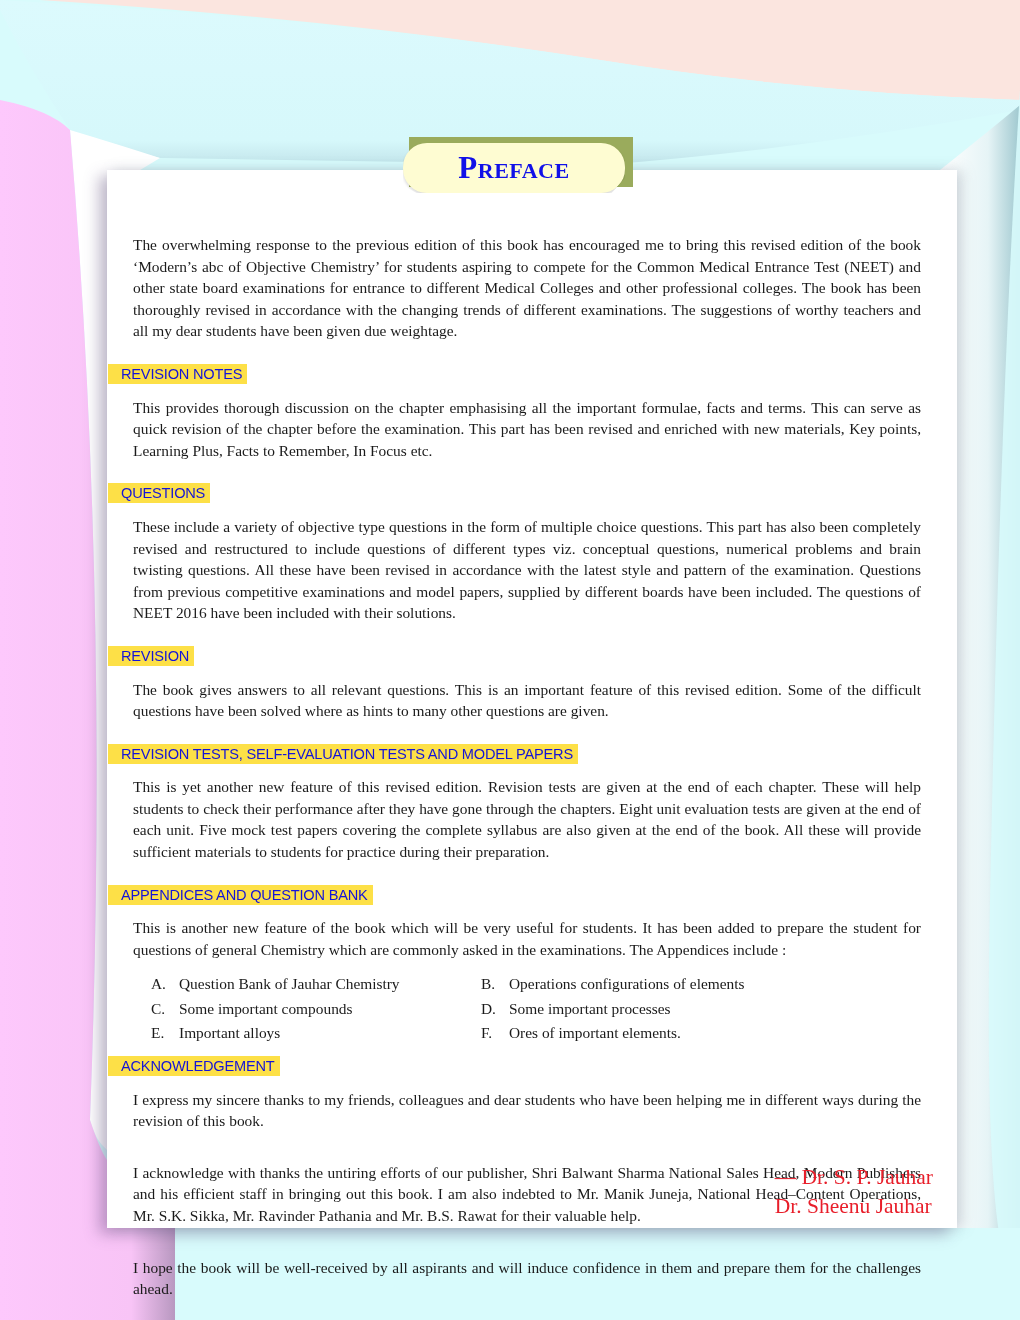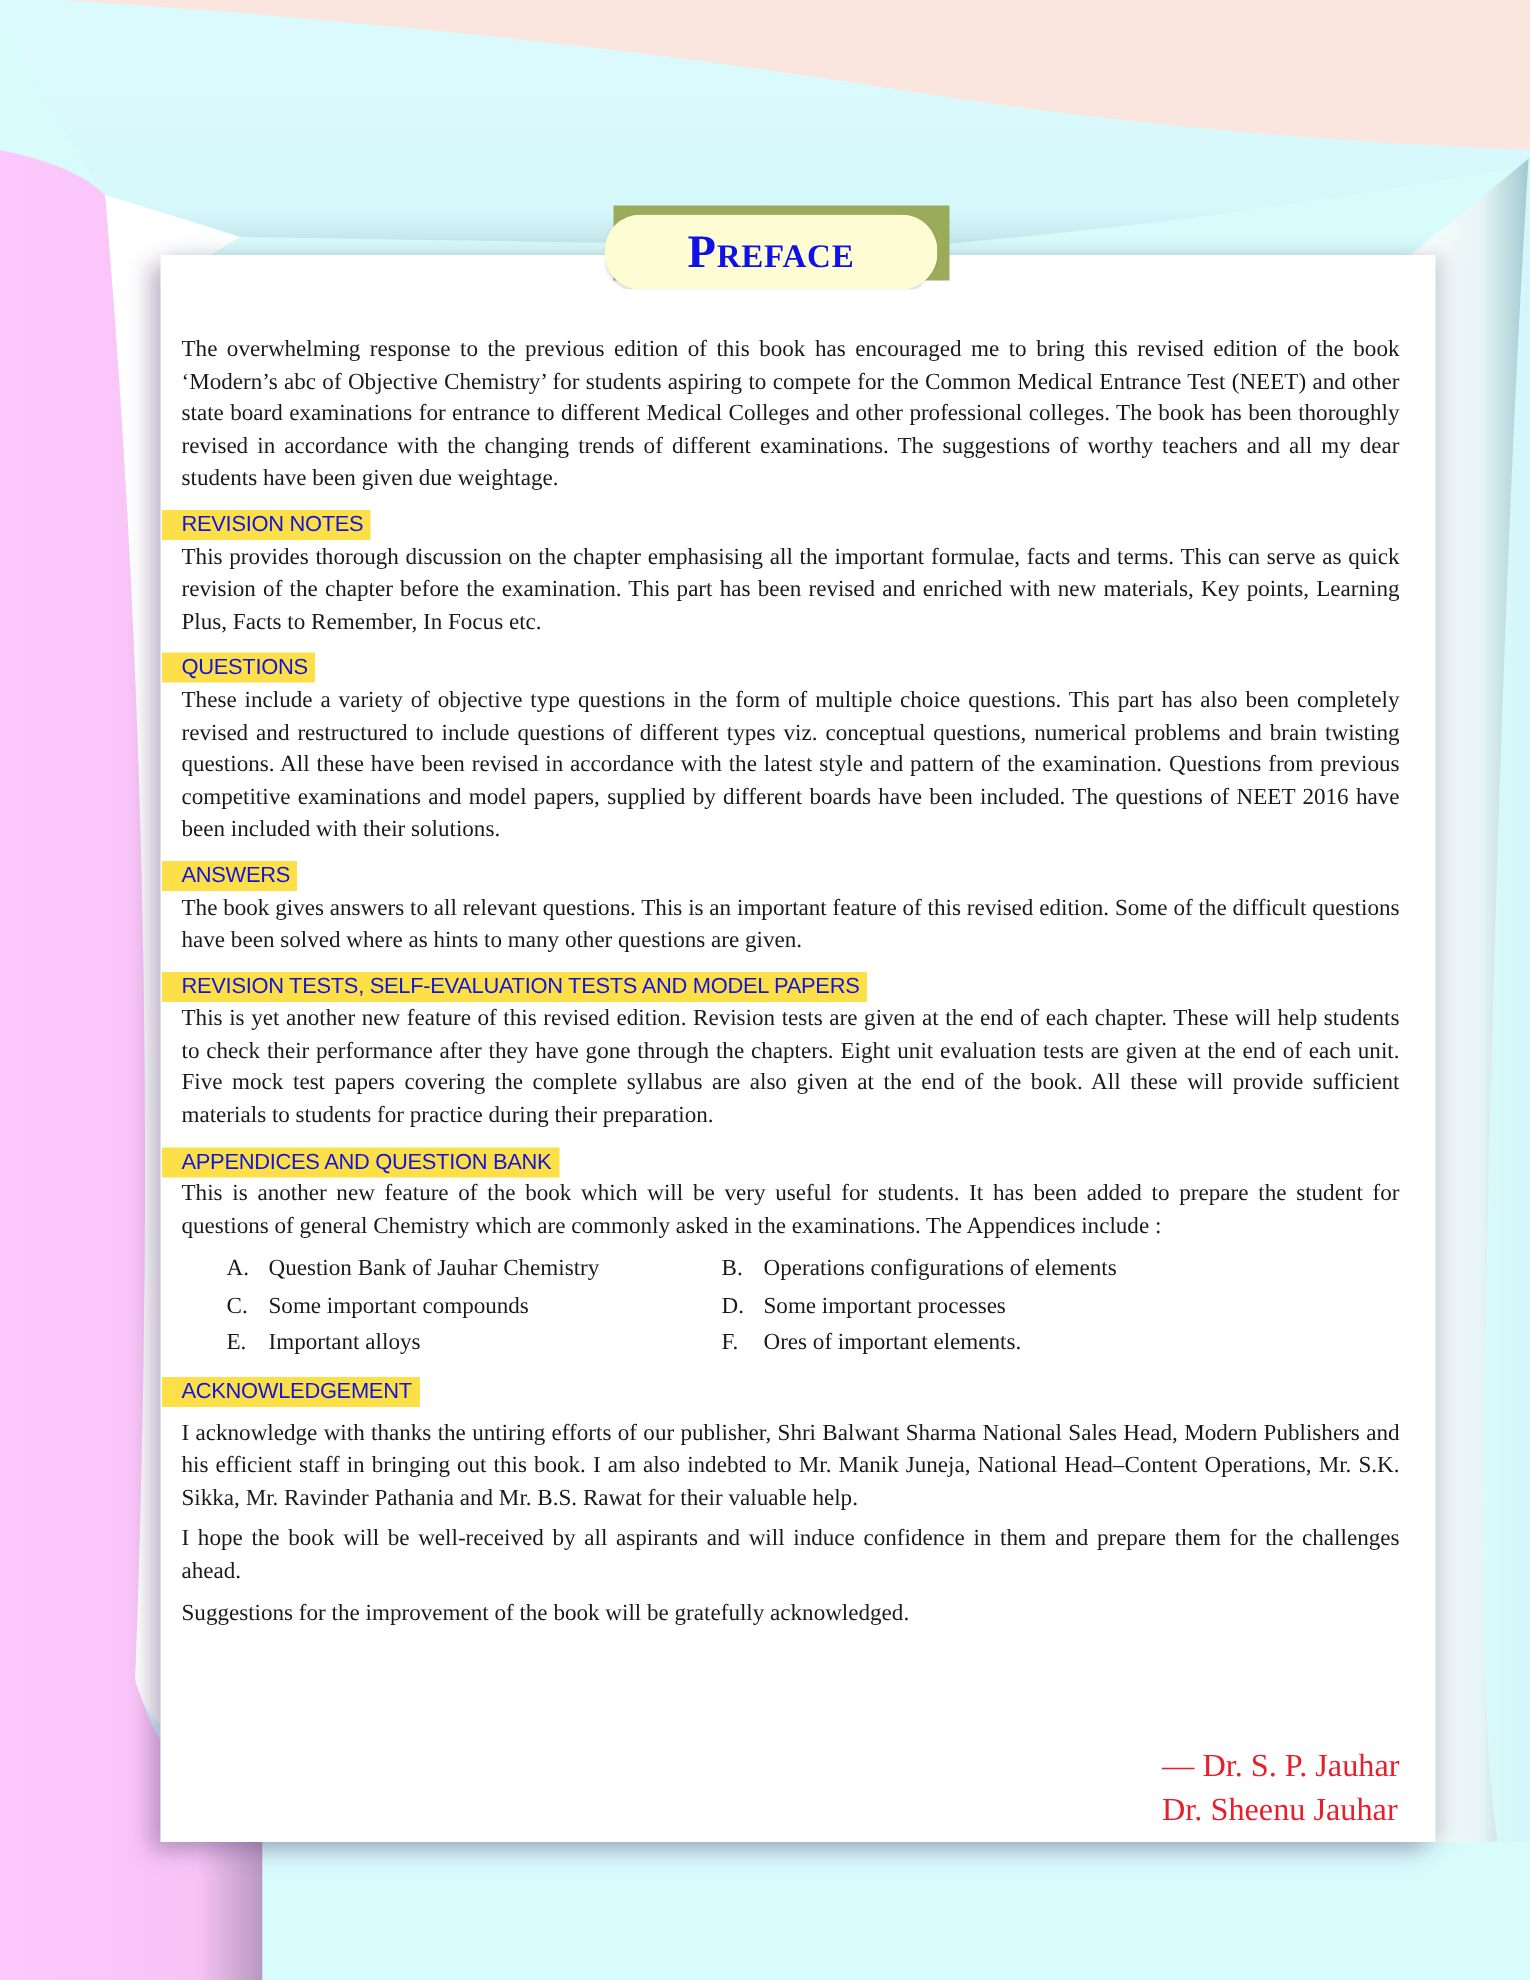--- a/index.html
+++ b/index.html
@@ -31,21 +31,21 @@
   }
   .title-text {
     font-family: "Liberation Serif", "DejaVu Serif", serif;
     font-weight: bold; color: #1010e8; font-size: 31px; letter-spacing: 0.5px;
     font-variant: small-caps;
   }
   .content {
     position: absolute; left: 121px; top: 222px; width: 812px; z-index: 2;
     color: #1a1a1a; font-size: 15.4px; line-height: 21.6px;
   }
-  .content p { margin: 0; text-align: justify; }
+  .content p { margin: 12px; text-align: justify; }
   .gap { height: 6px; }
   .heading {
     display: inline-block; margin-left: -13px; padding: 0 5px 0 13px;
     background: #fde047; color: #1414d8;
     font-family: "Liberation Sans", "DejaVu Sans", sans-serif;
     font-size: 14.6px; line-height: 20px; font-weight: normal; letter-spacing: -0.2px;
     margin-top: 4px;
   }
   .appx {
     display: grid; grid-template-columns: 330px 330px; margin: 6px 0 6px 30px;
@@ -115,21 +115,21 @@
   </div>
   <div class="gap"></div>
 
   <div>
     <span class="heading">QUESTIONS</span>
     <p>These include a variety of objective type questions in the form of multiple choice questions. This part has also been completely revised and restructured to include questions of different types viz. conceptual questions, numerical problems and brain twisting questions. All these have been revised in accordance with the latest style and pattern of the examination. Questions from previous competitive examinations and model papers, supplied by different boards have been included. The questions of  NEET 2016 have been included with their solutions.</p>
   </div>
   <div class="gap"></div>
 
   <div>
-    <span class="heading">ANSWERS</span>
+    <span class="heading">REVISION</span>
     <p>The book gives answers to all relevant questions. This is an important feature of this revised edition. Some of the difficult questions have been solved where as hints to many other questions are given.</p>
   </div>
   <div class="gap"></div>
 
   <div>
     <span class="heading">REVISION TESTS, SELF-EVALUATION TESTS AND MODEL PAPERS</span>
     <p>This is yet another new feature of this revised edition. Revision tests are given at the end of each chapter.  These will help  students to check their performance after they have gone through the chapters. Eight unit evaluation tests are given at the end of each unit. Five mock test papers covering the complete syllabus are also given at the end of the book. All these will provide sufficient materials to students for practice during their preparation.</p>
   </div>
   <div class="gap"></div>
 
@@ -159,20 +159,21 @@
       </div>
       <div class="appx-item">
         <span class="key">F.</span>
         <span>Ores of important elements.</span>
       </div>
     </div>
   </div>
 
   <div>
     <span class="heading">ACKNOWLEDGEMENT</span>
+    <p>I express my sincere thanks to my friends, colleagues and dear students who have been helping me in different ways during the revision of this book.</p>
     <div class="para-gap"></div>
     <p>I acknowledge with thanks the untiring efforts of our publisher, Shri Balwant Sharma National Sales Head, Modern Publishers and his efficient staff in bringing out this book. I am also indebted to Mr. Manik Juneja, National Head–Content Operations, Mr. S.K. Sikka, Mr. Ravinder Pathania and Mr. B.S. Rawat for their valuable help.</p>
     <div class="para-gap"></div>
     <p>I hope the book will be well-received by all aspirants and will induce confidence in them and prepare them for the challenges ahead.</p>
     <div class="para-gap"></div>
     <p>Suggestions for the improvement of the book will be gratefully acknowledged.</p>
   </div>
 </div>
 
 <div class="sign">

